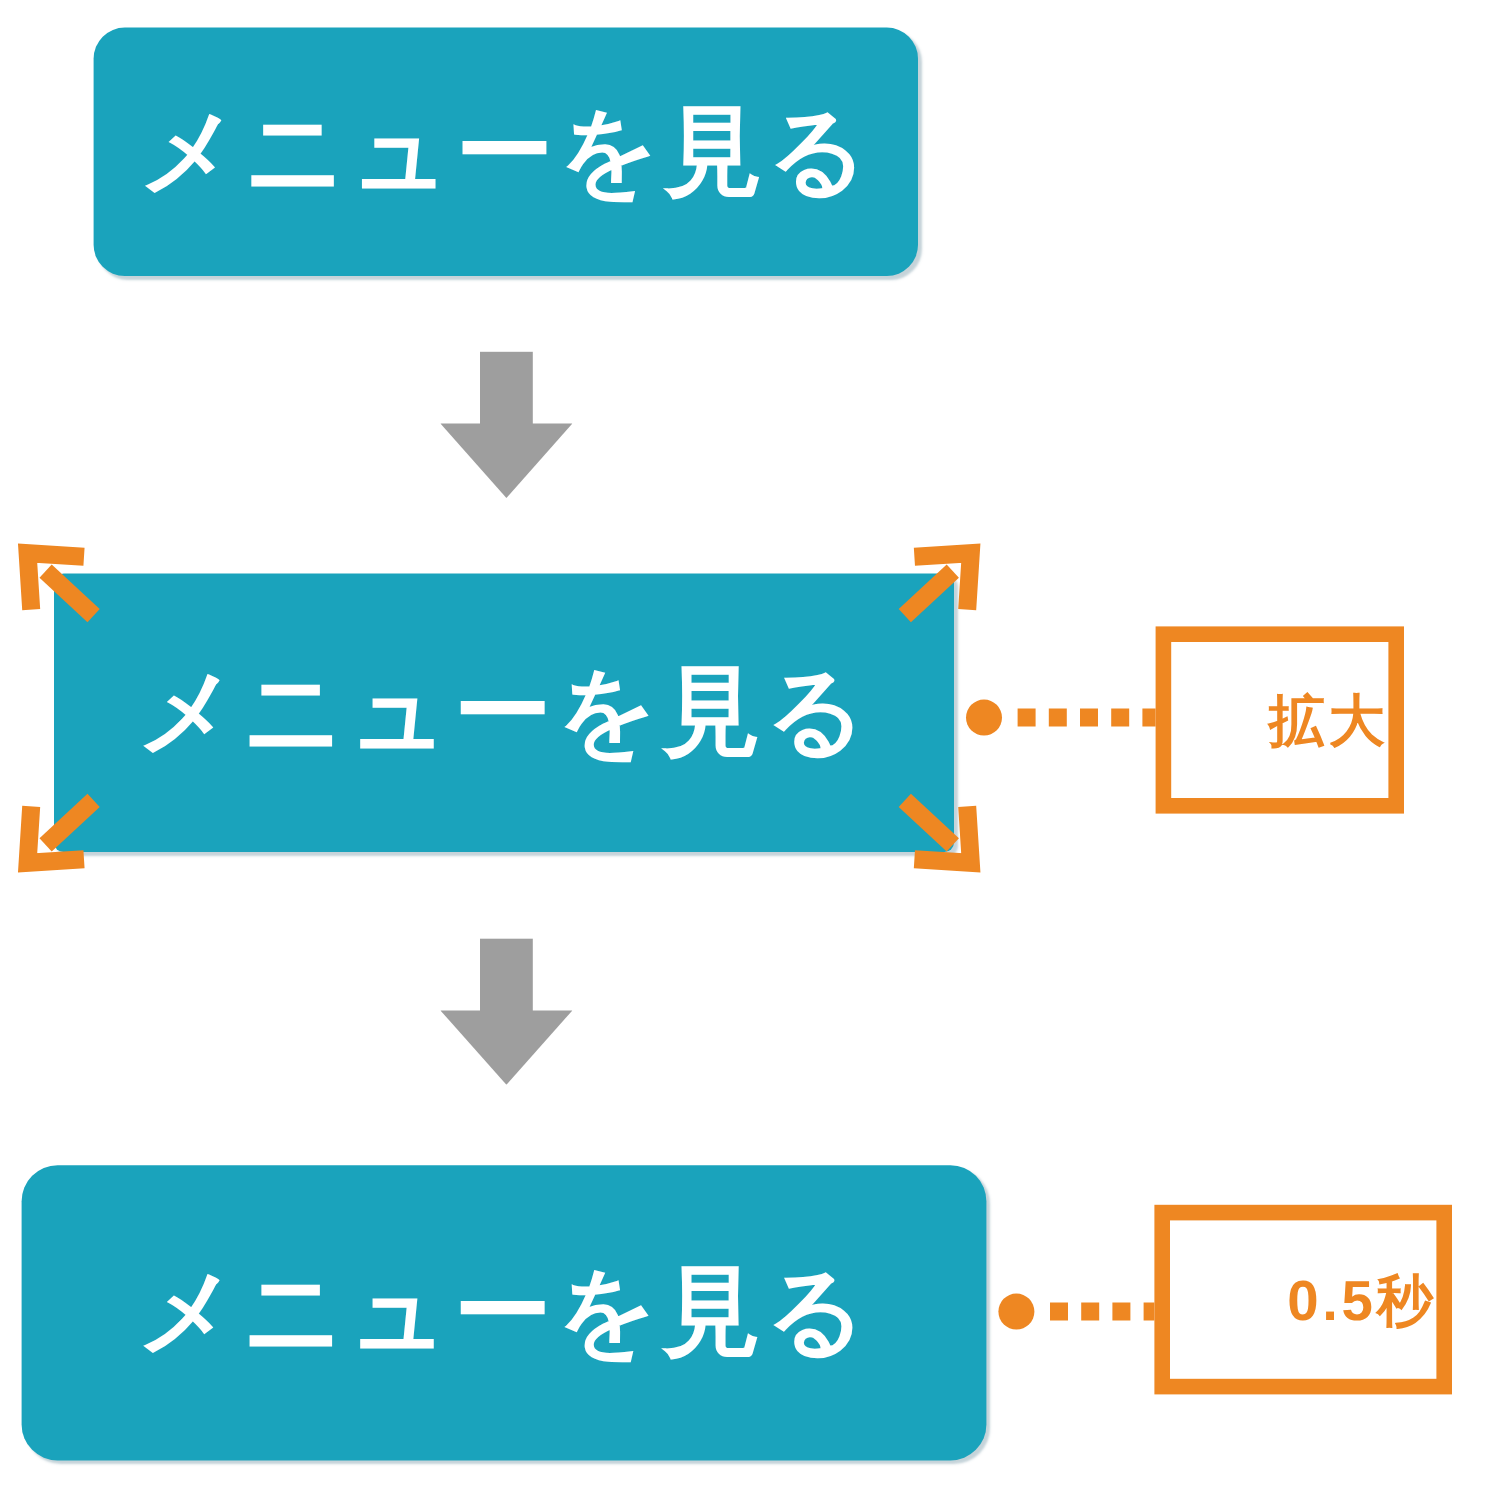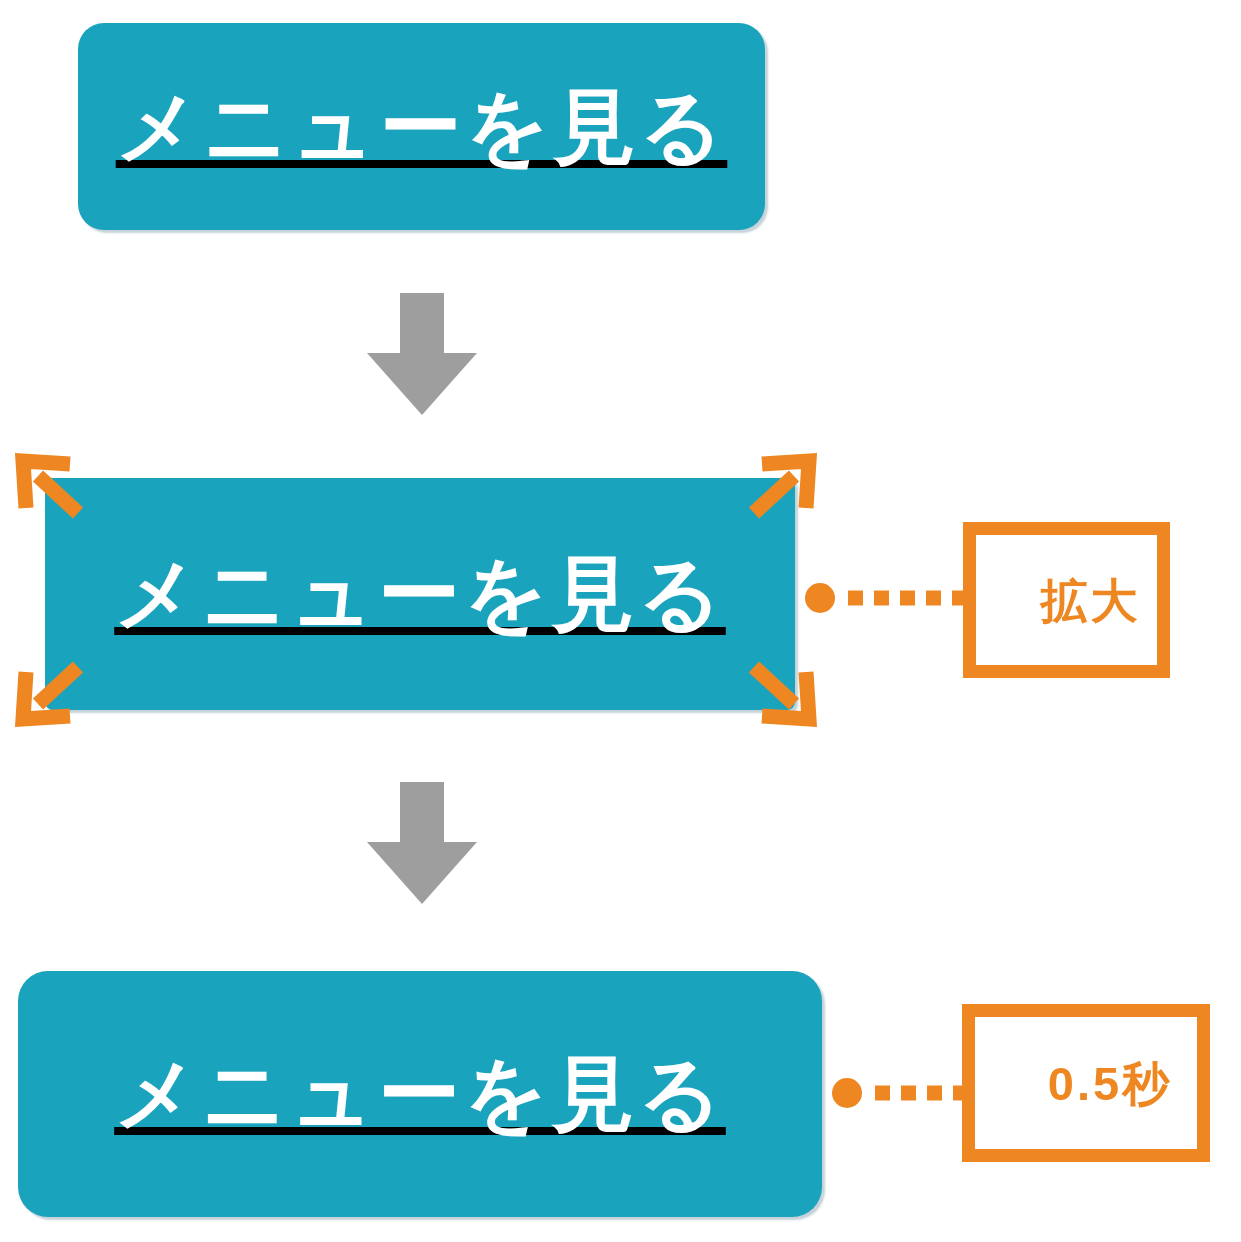--- a/index.html
+++ b/index.html
@@ -15,21 +15,20 @@
     background: #ffffff;
     overflow: hidden;
   }
   .step-box {
     position: absolute;
     background: #1AA3BC;
     display: flex;
     align-items: center;
     justify-content: center;
     box-shadow: 3px 3px 2px rgba(90, 130, 145, 0.35);
-    text-decoration: underline;
   }
   .step-label {
     color: #ffffff;
     font-weight: bold;
     font-size: 82px;
     letter-spacing: 4px;
     white-space: nowrap;
     line-height: 1;
   }
   .step1 { left: 78px;  top: 23px;  width: 687px; height: 207px; border-radius: 26px; }
@@ -49,21 +48,21 @@
   .connector { position: absolute; height: 36px; }
   .connector1 { left: 804px; top: 580px; width: 160px; }
   .connector2 { left: 831px; top: 1075px; width: 132px; }
 
   .callout-box {
     position: absolute;
     background: #ffffff;
     border: 13px solid #EE8722;
     display: flex;
     align-items: center;
-    justify-content: center;
+    justify-content: flex-end;
     box-sizing: border-box;
     padding-left: 48px;
   }
   .callout1 { left: 963px; top: 522px;  width: 207px; height: 156px; }
   .callout2 { left: 962px; top: 1004px; width: 248px; height: 158px; }
   .callout-label {
     color: #EE8722;
     font-weight: bold;
     font-size: 47px;
     letter-spacing: 3px;

